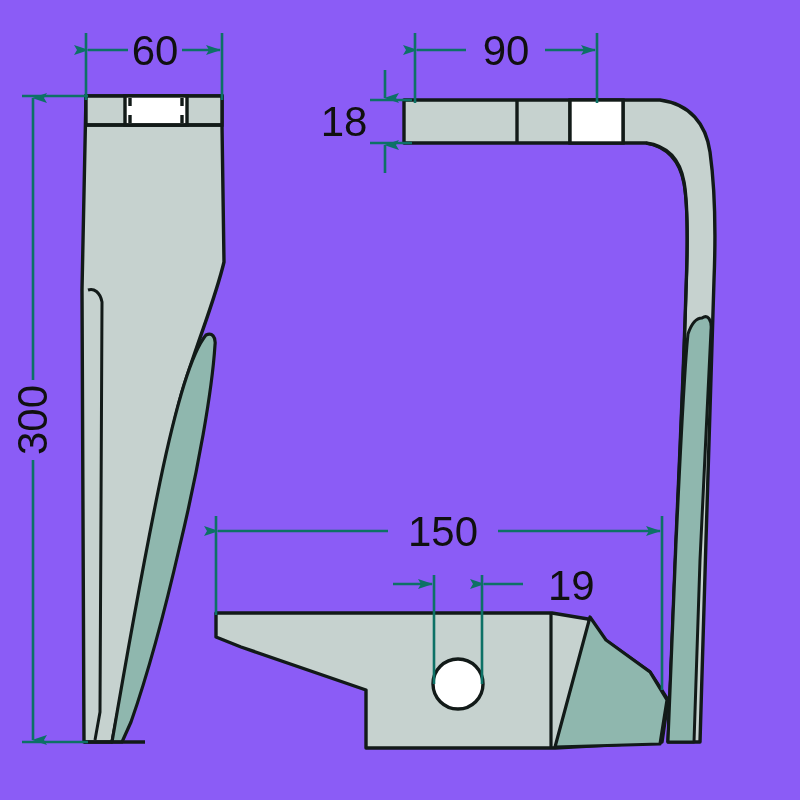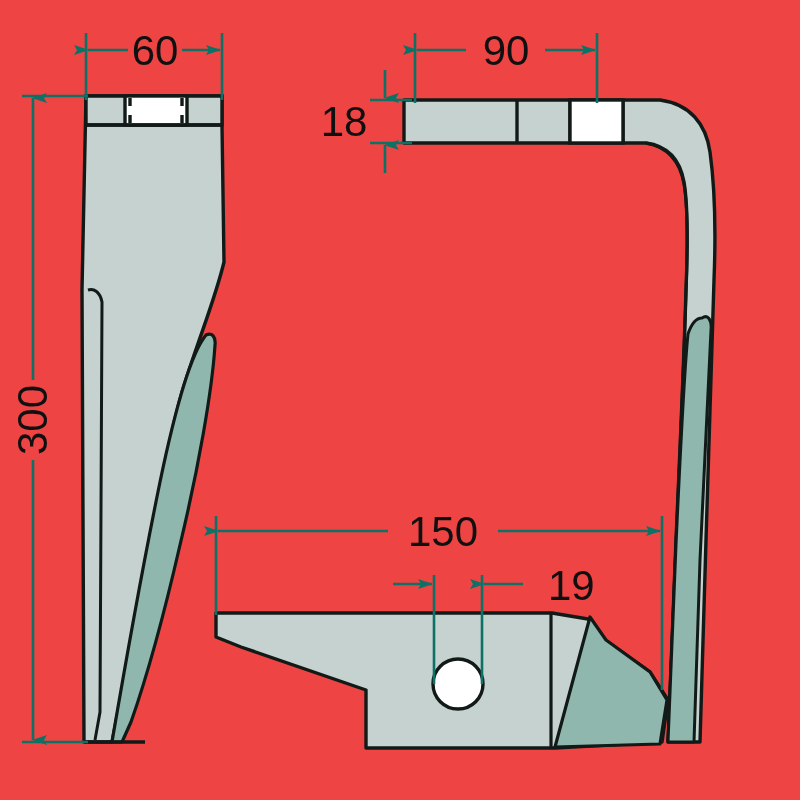--- a/index.html
+++ b/index.html
@@ -10,21 +10,21 @@
   body {
     width: 800px;
     height: 800px;
     font-family: "Liberation Sans", sans-serif;
     overflow: hidden;
   }
   #drawing-root {
     position: relative;
     width: 800px;
     height: 800px;
-    background: #ef4444;
+    background: #8b5cf6;
   }
   svg.cad {
     display: block;
     width: 800px;
     height: 800px;
   }
   .dim-text {
     font-family: "Liberation Sans", sans-serif;
     font-size: 42px;
     font-weight: 400;

